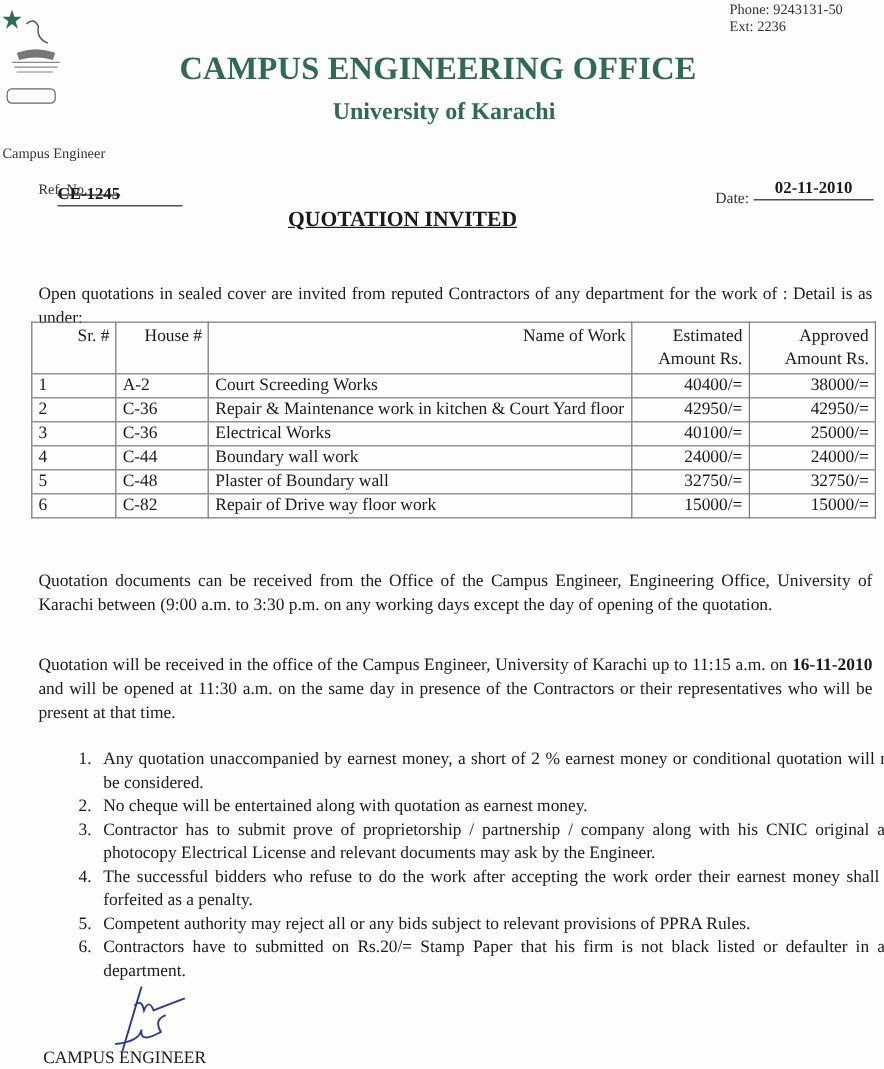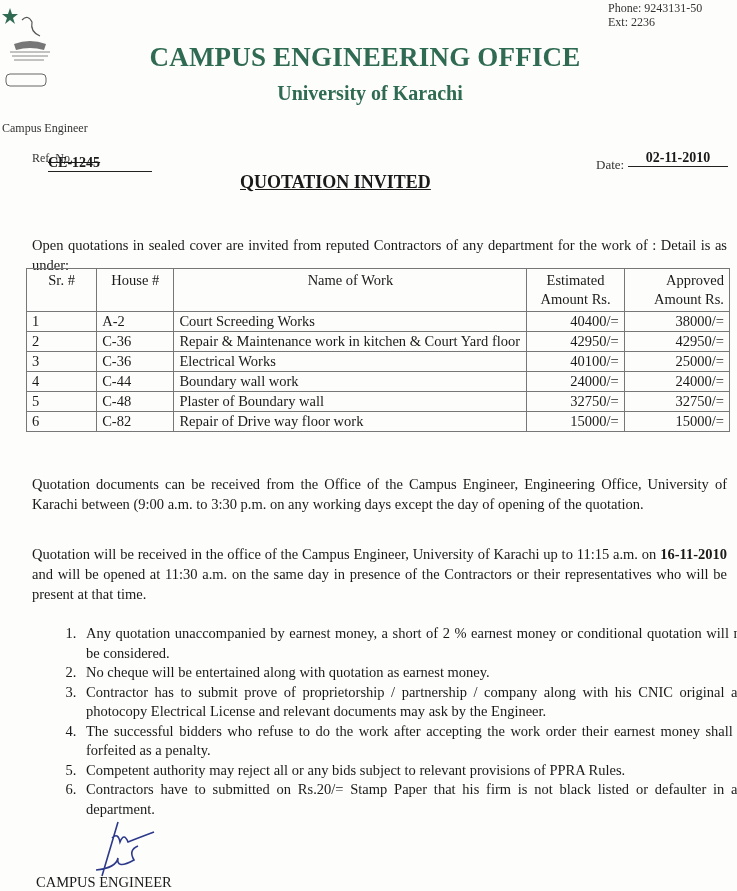--- a/index.html
+++ b/index.html
@@ -17,21 +17,21 @@
   .ref-val span { text-decoration:line-through; }
   .date-label { left:596px; top:157px; font-size:13px; color:#333; }
   .date-val { left:628px; top:150px; width:100px; border-bottom:1px solid #222; font-size:14px; font-weight:bold; text-align:center; }
   .heading { left:240px; width:260px; top:172px; font-size:18px; font-weight:bold; text-decoration:underline; }
   .para { left:32px; width:695px; font-size:14.5px; line-height:20px; text-align:justify; }
   .p1 { top:212px;margin-top:23px; }
   .p2 { top:474px; }
   .p3 { top:544px; }
   table.works { position:absolute; left:26px; top:268px; width:704px; border-collapse:collapse; font-size:14.5px; }
   table.works th, table.works td { border:1px solid #777; padding:0 5px; vertical-align:top; line-height:19px; font-weight:normal; }
-  table.works th { text-align:center; padding-top:2px; padding-bottom:2px; }
+  table.works th { text-align:right; padding-top:2px; padding-bottom:2px; }
   table.works th.num, table.works td.num { text-align:right; }
   .c1 { width:59px; } .c2 { width:66px; } .c3 { width:341px; } .c4 { width:86px; } .c5 { width:94px; }
   ol.conds { position:absolute; left:60px; top:624px; width:672px; margin:0; padding-left:20px; font-size:14.5px; line-height:19.5px; text-align:justify; }
   ol.conds li { padding-left:6px; }
   .sign { left:88px; top:820px; width:80px; height:60px; }
   .sign-name { left:36px; top:874px; font-size:14.5px; }
 </style>
 </head>
 <body>
 

